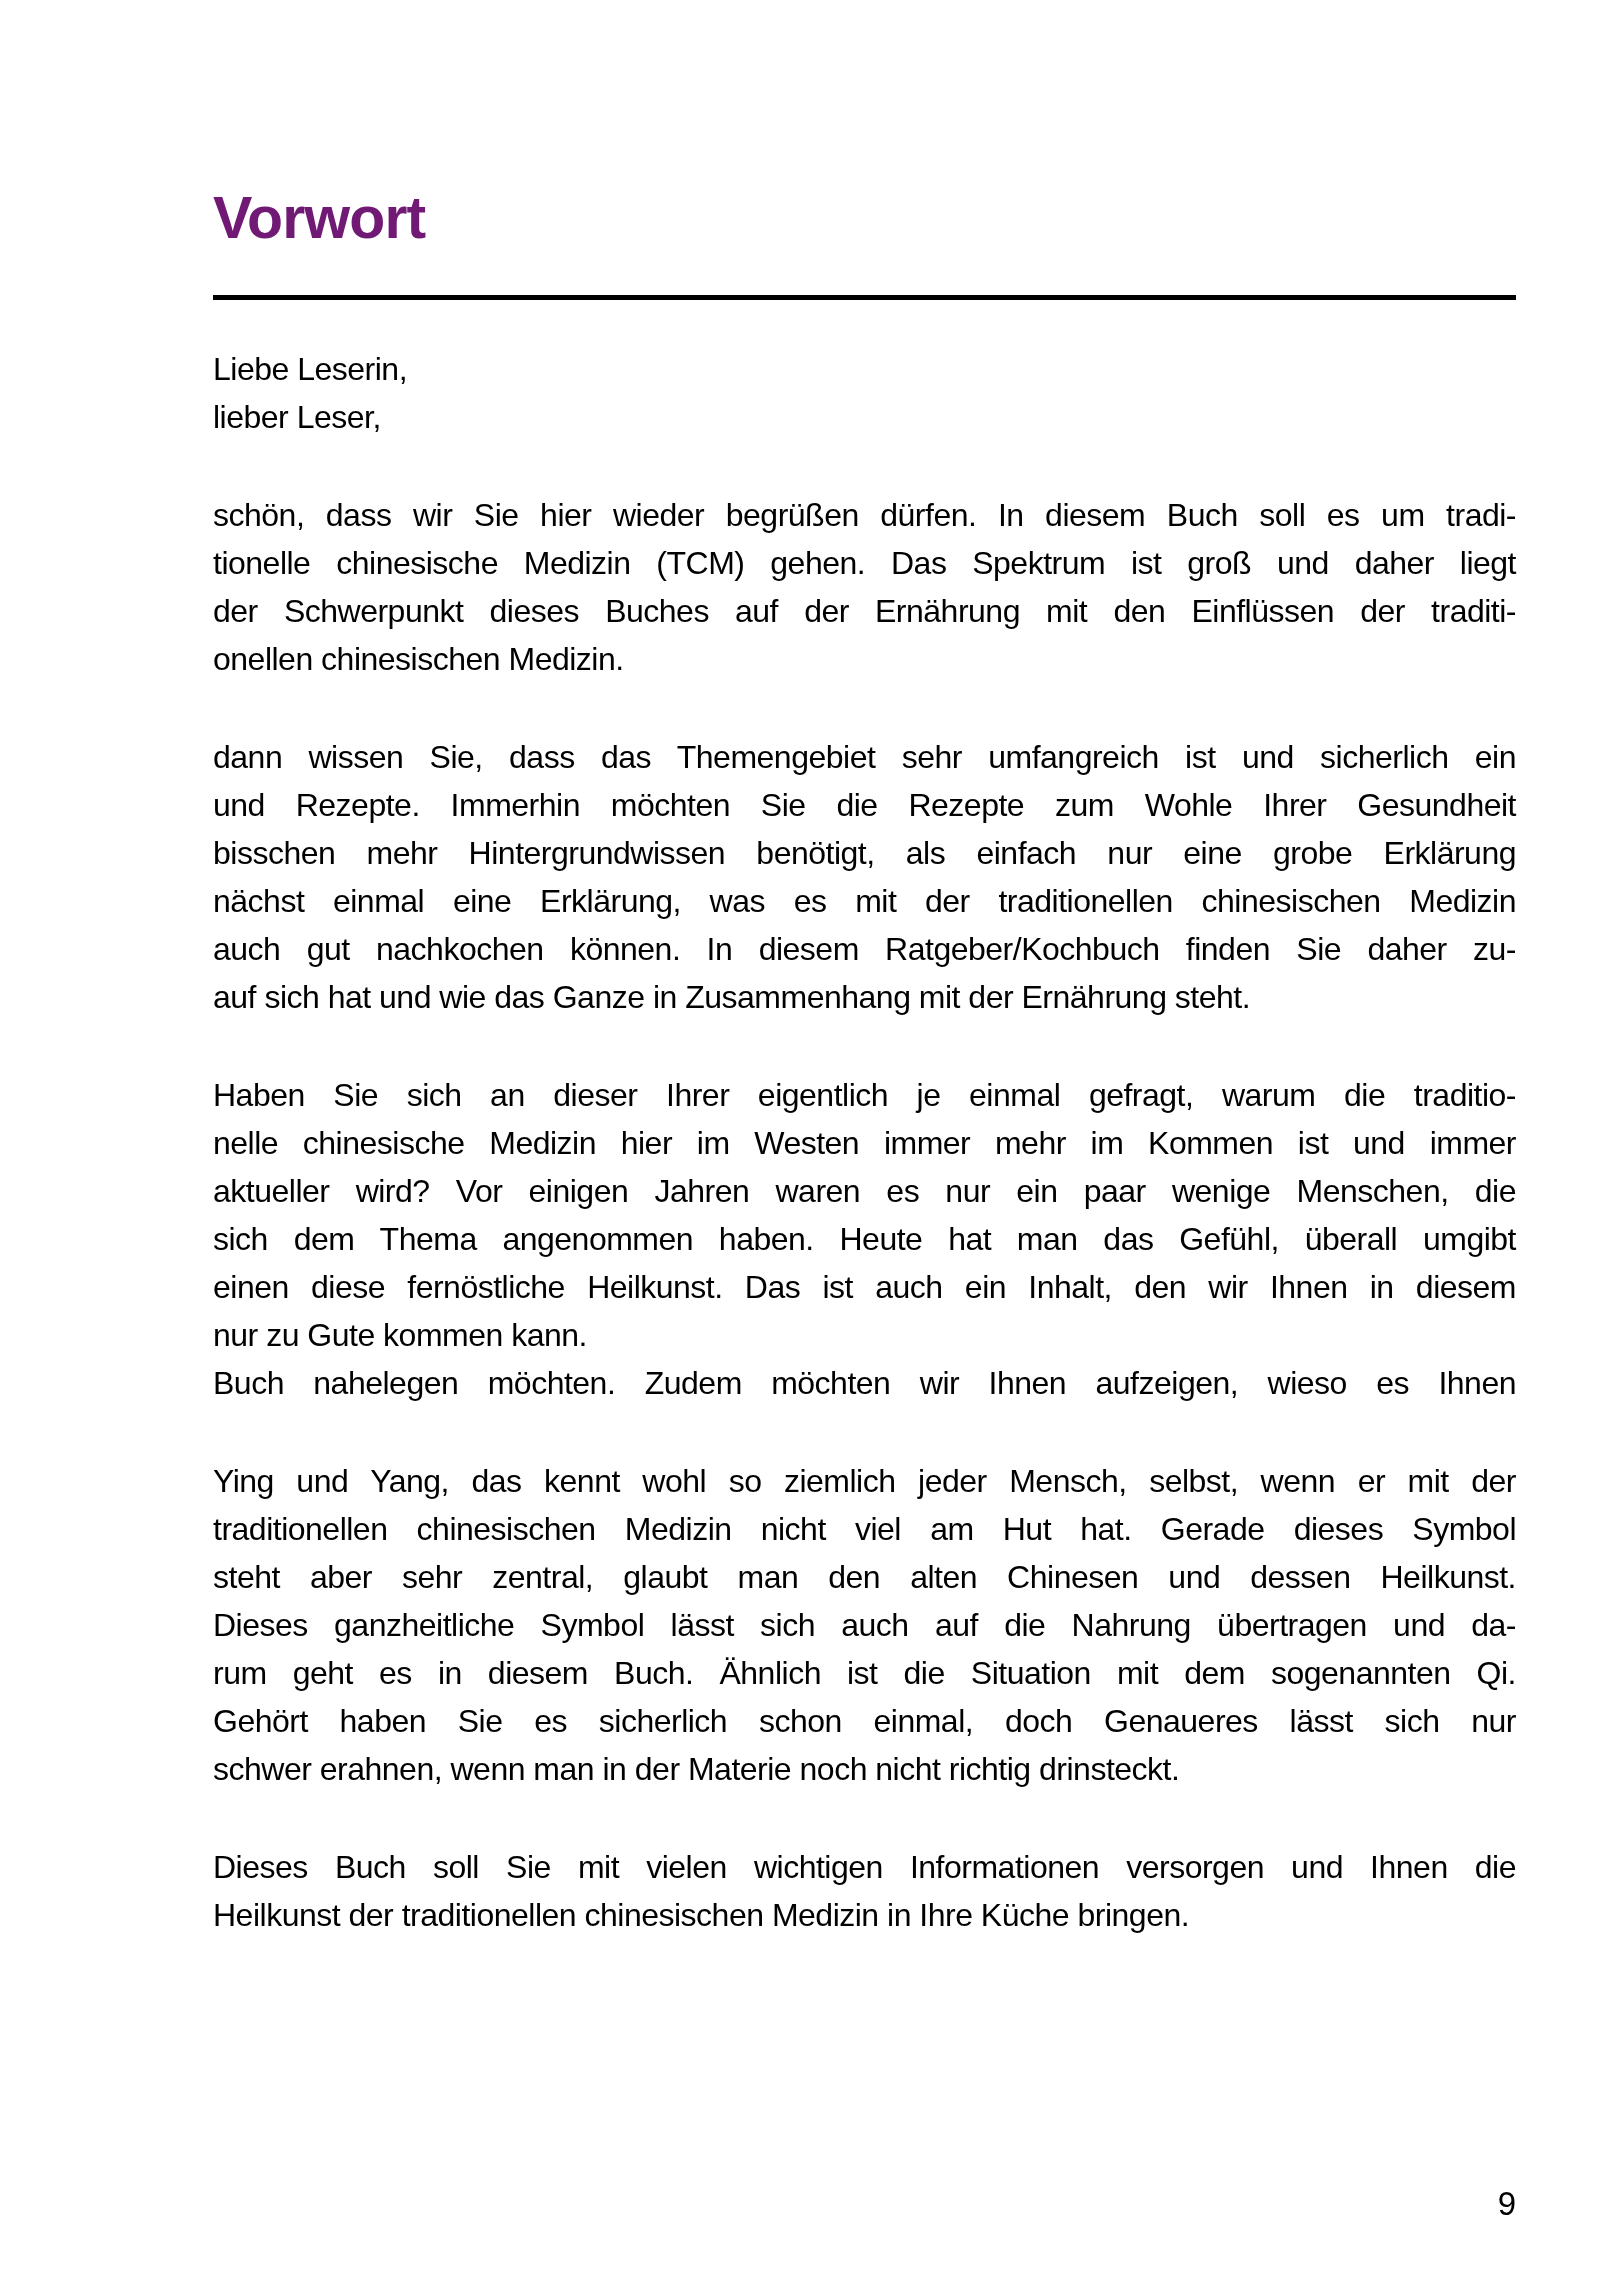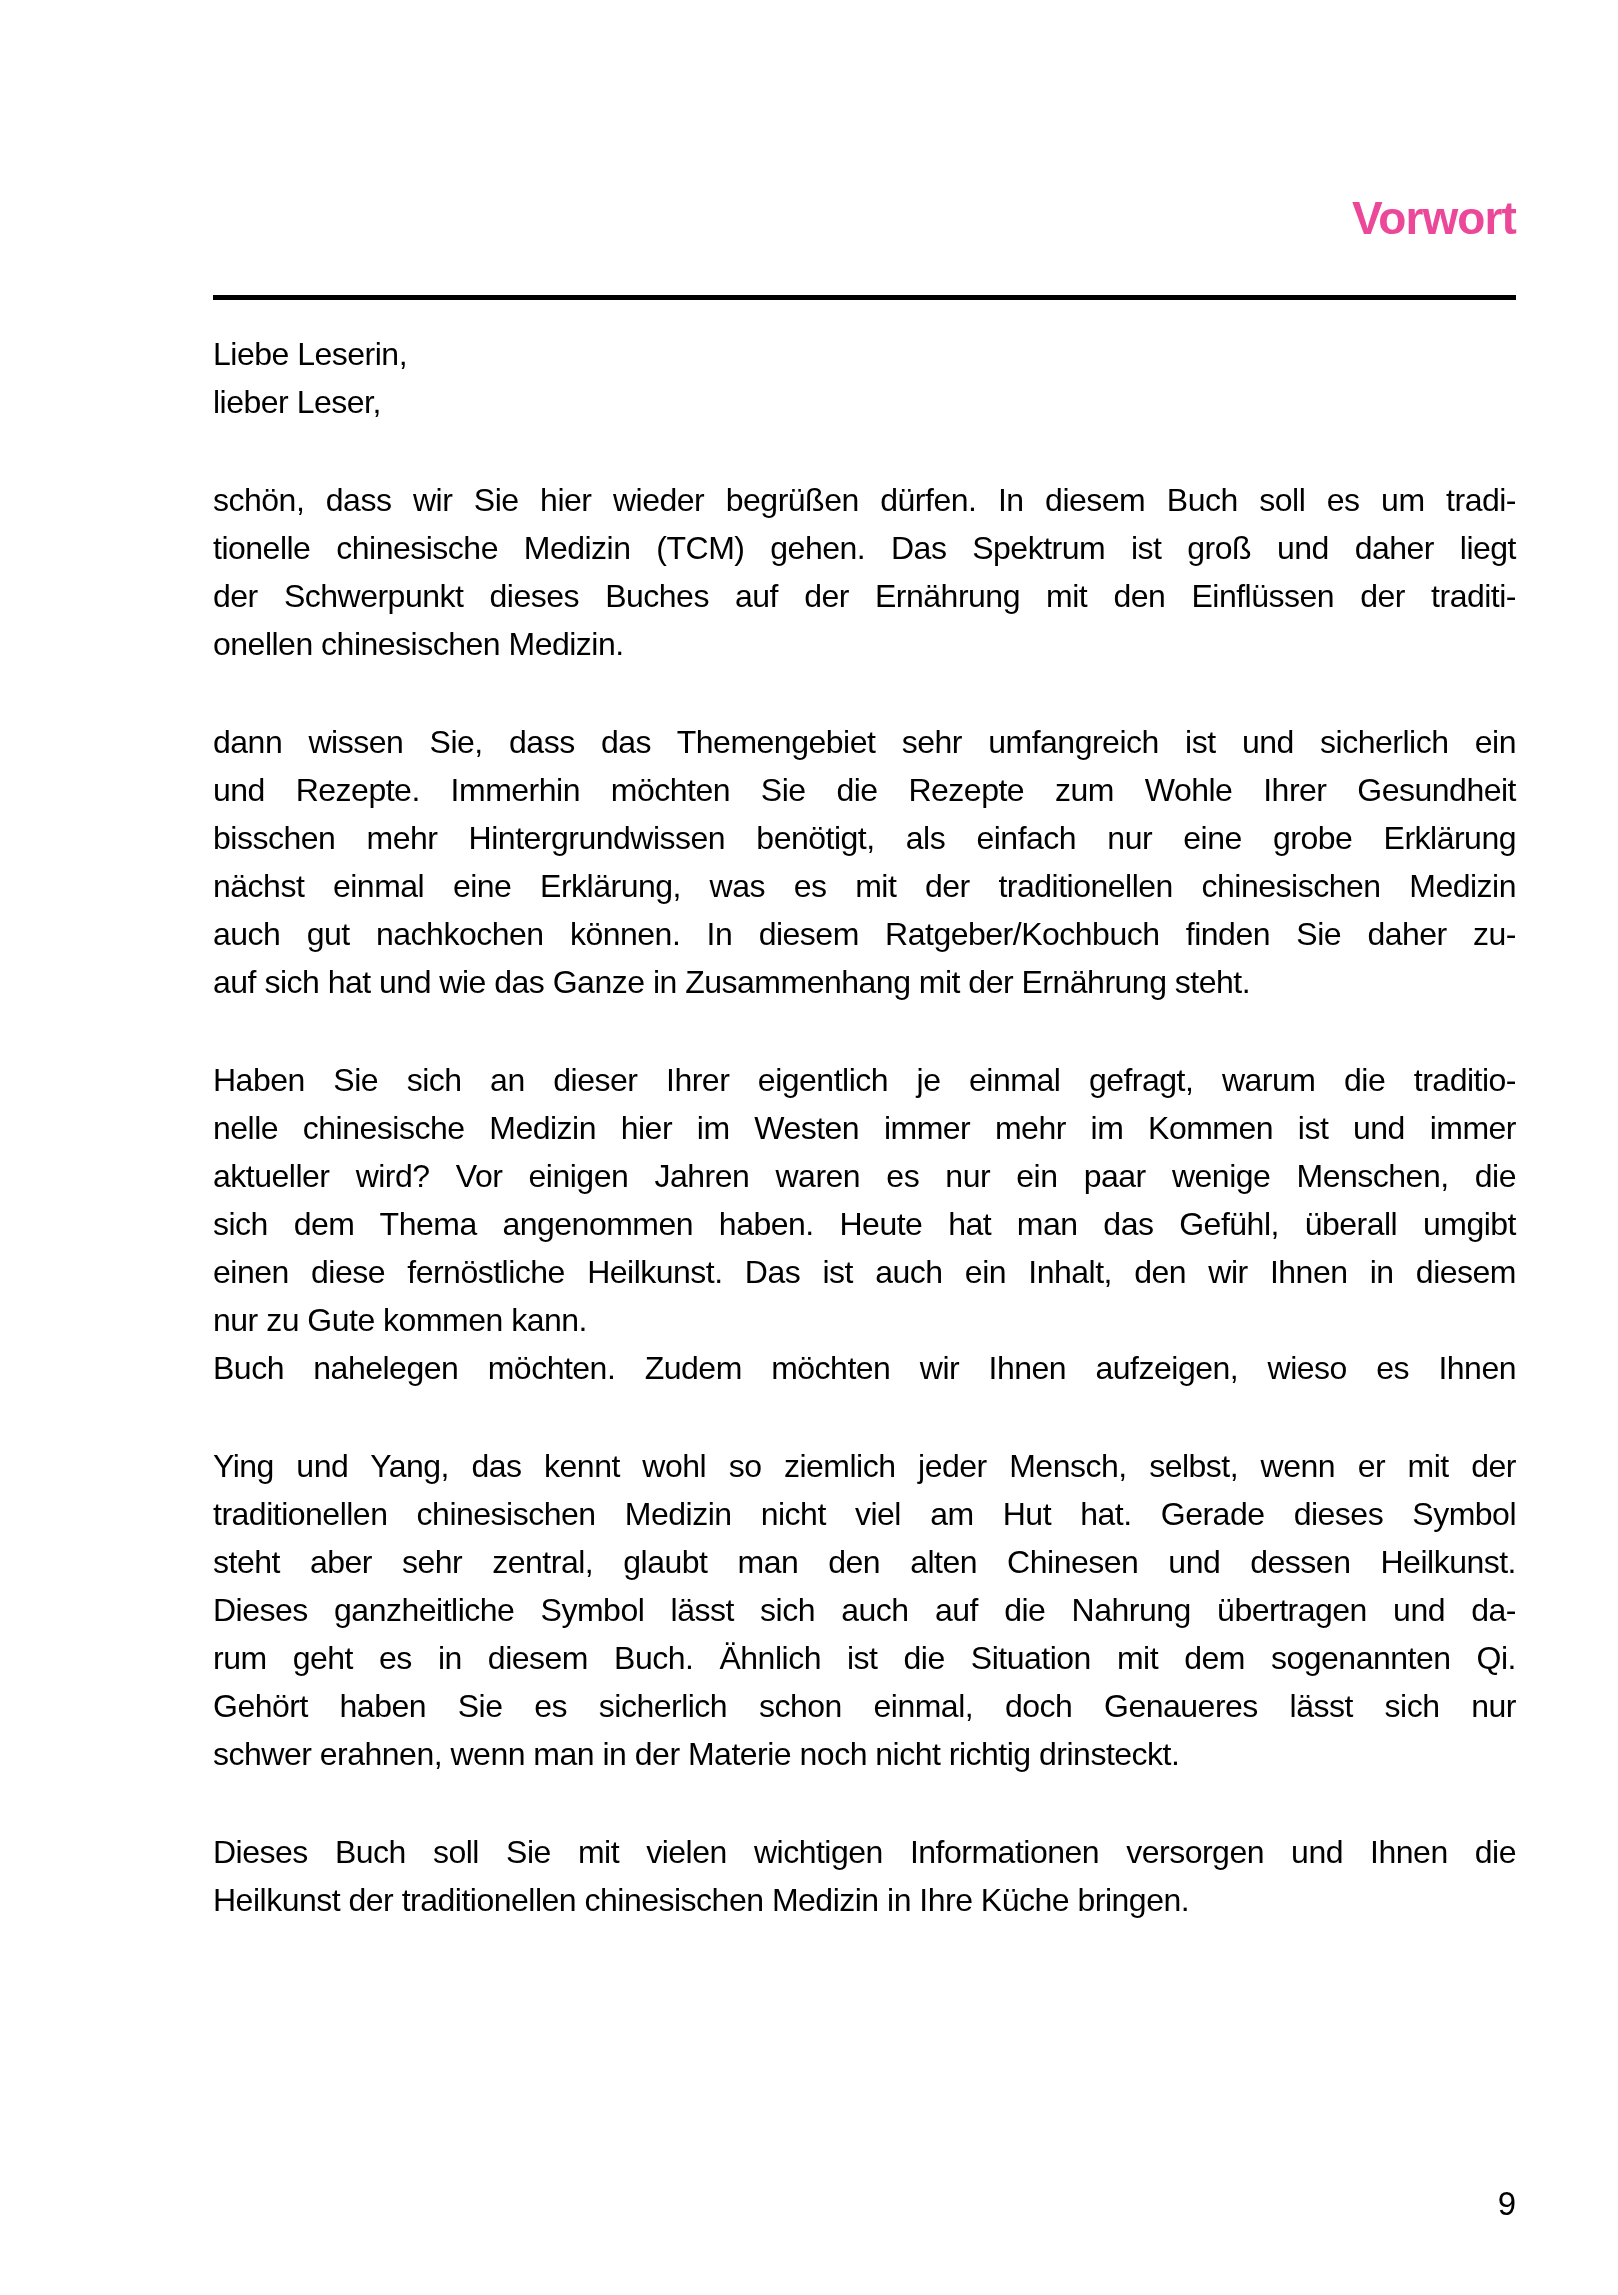--- a/index.html
+++ b/index.html
@@ -18,34 +18,34 @@
   }
   .content {
     position: absolute;
     left: 213px;
     top: 0;
     width: 1303px;
   }
   .title {
     margin: 0;
     padding-top: 189px;
-    font-size: 46px;
+    font-size: 59px;
     line-height: 58px;
     font-weight: 700;
     letter-spacing: -0.9px;
-    text-align: right;
-    color: #ec4899;
+    text-align: left;
+    color: #701a75;
   }
   .rule {
     height: 4.6px;
     background: #000000;
     margin-top: 48px;
   }
   .body-text {
-    margin-top: 30px;
+    margin-top: 45px;
     font-size: 32px;
     line-height: 48px;
     letter-spacing: -0.5px;
     color: #000000;
   }
   .para {
     margin: 0 0 50px 0;
   }
   .para:last-child {
     margin-bottom: 0;

